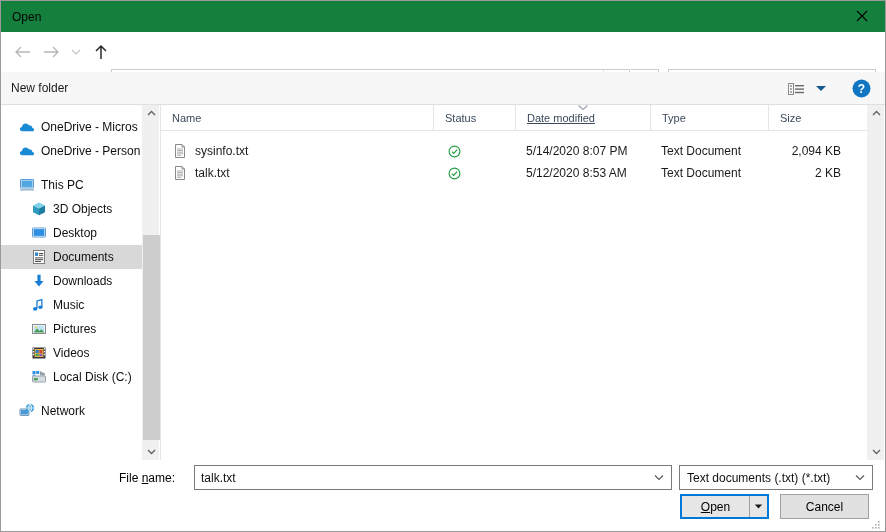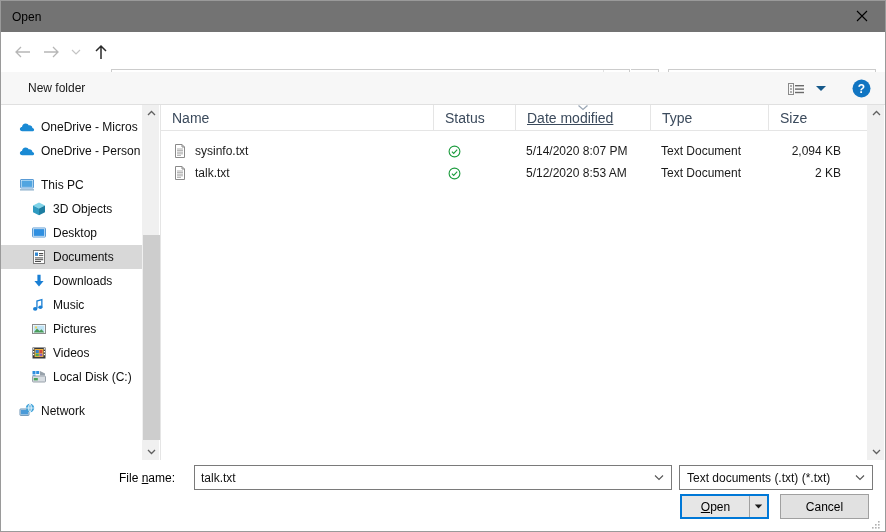--- a/index.html
+++ b/index.html
@@ -18,21 +18,21 @@
     width: 886px; height: 532px;
     background: #ffffff;
     border: 1px solid #9a9a9a;
     overflow: hidden;
   }
 
   
   .titlebar {
     position: absolute; left: 0; top: 0;
     width: 884px; height: 31px;
-    background: #737373;
+    background: #15803d;
     display: flex; align-items: center;
   }
   .title-text {
     margin-left: 11px;
     font-size: 12px;
     color: #000000;
   }
   .close-btn {
     position: absolute; right: 0; top: 0;
     width: 46px; height: 30px;
@@ -112,21 +112,21 @@
     border-bottom: 1px solid #e0e0e0;
     display: flex; align-items: center;
   }
   .cmd-item {
     display: flex; align-items: center;
     height: 24px; padding: 0 8px;
     font-size: 12px; color: #1a1a1a;
     cursor: default;
   }
   .cmd-item.organize { margin-left: 14px; }
-  .cmd-item.newfolder { margin-left: 19px; justify-content: flex-end; }
+  .cmd-item.newfolder { margin-left: 2px; justify-content: flex-end; }
   .cmd-caret {
     display: inline-block; margin-left: 7px;
     width: 0; height: 0;
     border-left: 4px solid transparent;
     border-right: 4px solid transparent;
     border-top: 4px solid #1a1a1a;
   }
   .cmd-right {
     position: absolute; right: 0; top: 0;
     height: 33px; display: flex; align-items: center;
@@ -209,21 +209,21 @@
     height: 26px;
     border-bottom: 1px solid #e5e5e5;
     display: flex; align-items: flex-end;
     background: #ffffff;
   }
   .col {
     position: relative;
     height: 25px;
     display: flex; align-items: center;
     padding-left: 11px;
-    font-size: 14px; color: #3b4a5c;
+    font-size: 11px; color: #3b4a5c;
     border-left: 1px solid #e5e5e5;
     white-space: nowrap;
     cursor: default;
   }
   .col:first-child { border-left: none; }
   .col .sortmark {
     position: absolute; left: 50%; top: -1px;
     transform: translateX(-50%);
     width: 12px; height: 7px;
   }

